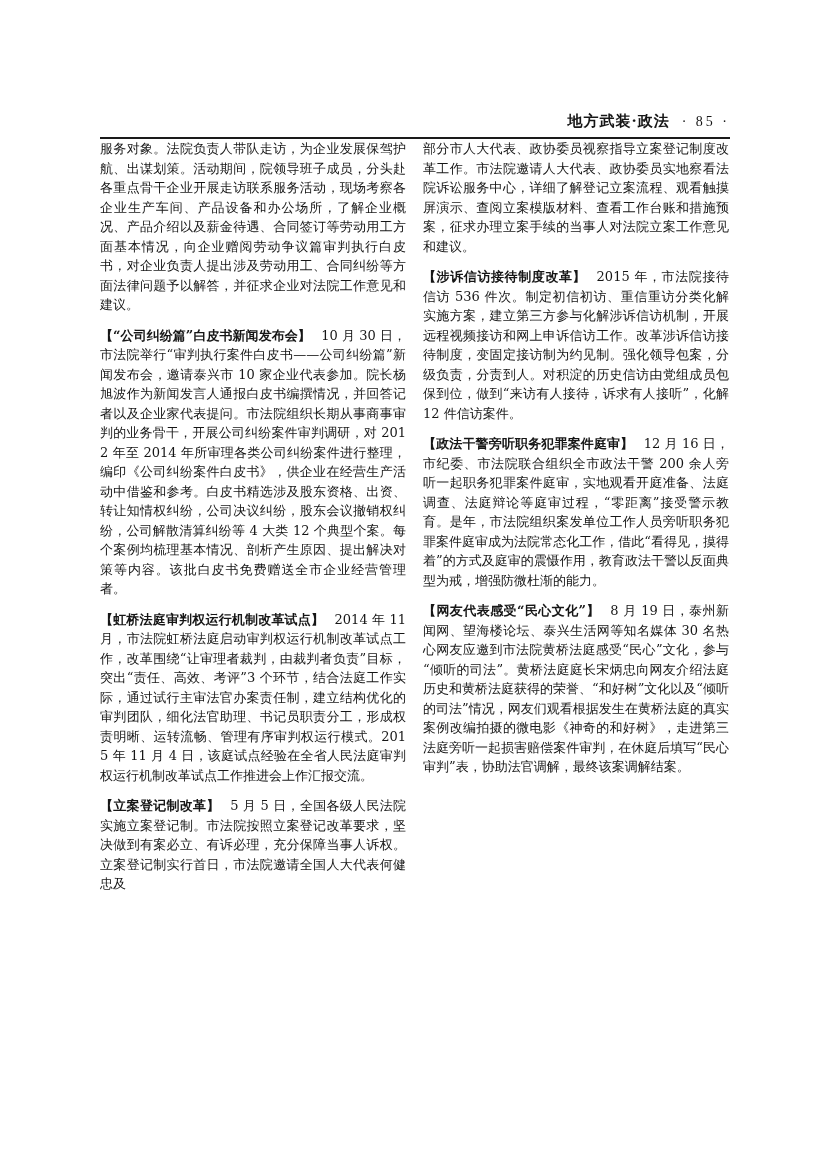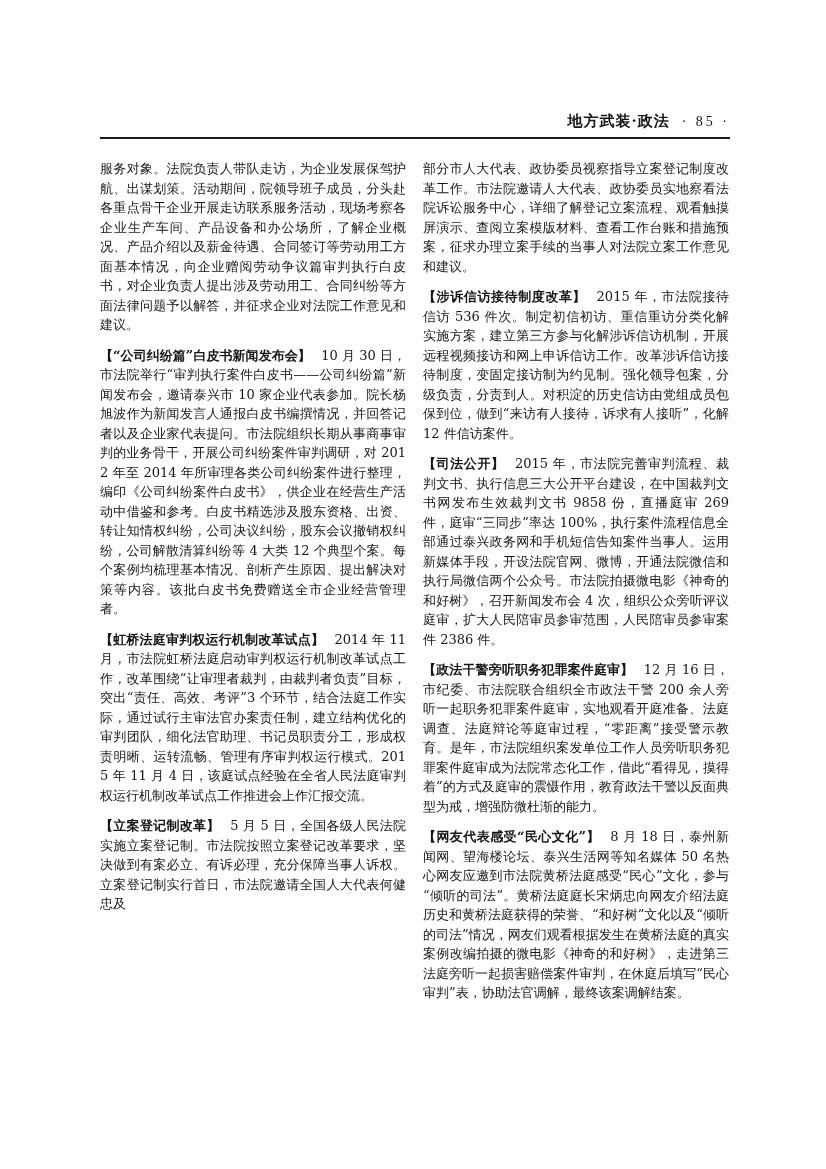--- a/index.html
+++ b/index.html
@@ -42,21 +42,21 @@
     font-family: Liberation Serif, serif;
   }
   .header-rule {
     height: 2px;
     background: #1a1a1a;
     margin-top: 4px;
   }
   .columns {
     display: flex;
     gap: 17px;
-    margin-top: 20px;
+    margin-top: 0;
   }
   .col {
     width: 306px;
   }
   p.block {
     font-size: 13px;
     line-height: 19.5px;
     text-align: justify;
     text-align-last: left;
     margin: 0 0 11px 0;
@@ -80,19 +80,18 @@
     <div class="columns">
       <div class="col">
           <p class="block"><span class="entry-text">服务对象。法院负责人带队走访，为企业发展保驾护航、出谋划策。活动期间，院领导班子成员，分头赴各重点骨干企业开展走访联系服务活动，现场考察各企业生产车间、产品设备和办公场所，了解企业概况、产品介绍以及薪金待遇、合同签订等劳动用工方面基本情况，向企业赠阅劳动争议篇审判执行白皮书，对企业负责人提出涉及劳动用工、合同纠纷等方面法律问题予以解答，并征求企业对法院工作意见和建议。</span></p>
           <p class="block"><span class="entry-title">【“公司纠纷篇”白皮书新闻发布会】</span><span class="entry-text">10 月 30 日，市法院举行“审判执行案件白皮书——公司纠纷篇”新闻发布会，邀请泰兴市 10 家企业代表参加。院长杨旭波作为新闻发言人通报白皮书编撰情况，并回答记者以及企业家代表提问。市法院组织长期从事商事审判的业务骨干，开展公司纠纷案件审判调研，对 2012 年至 2014 年所审理各类公司纠纷案件进行整理，编印《公司纠纷案件白皮书》，供企业在经营生产活动中借鉴和参考。白皮书精选涉及股东资格、出资、转让知情权纠纷，公司决议纠纷，股东会议撤销权纠纷，公司解散清算纠纷等 4 大类 12 个典型个案。每个案例均梳理基本情况、剖析产生原因、提出解决对策等内容。该批白皮书免费赠送全市企业经营管理者。</span></p>
           <p class="block"><span class="entry-title">【虹桥法庭审判权运行机制改革试点】</span><span class="entry-text">2014 年 11 月，市法院虹桥法庭启动审判权运行机制改革试点工作，改革围绕“让审理者裁判，由裁判者负责”目标，突出“责任、高效、考评”3 个环节，结合法庭工作实际，通过试行主审法官办案责任制，建立结构优化的审判团队，细化法官助理、书记员职责分工，形成权责明晰、运转流畅、管理有序审判权运行模式。2015 年 11 月 4 日，该庭试点经验在全省人民法庭审判权运行机制改革试点工作推进会上作汇报交流。</span></p>
           <p class="block"><span class="entry-title">【立案登记制改革】</span><span class="entry-text">5 月 5 日，全国各级人民法院实施立案登记制。市法院按照立案登记改革要求，坚决做到有案必立、有诉必理，充分保障当事人诉权。立案登记制实行首日，市法院邀请全国人大代表何健忠及</span></p>
         </div>
       <div class="col">
           <p class="block"><span class="entry-text">部分市人大代表、政协委员视察指导立案登记制度改革工作。市法院邀请人大代表、政协委员实地察看法院诉讼服务中心，详细了解登记立案流程、观看触摸屏演示、查阅立案模版材料、查看工作台账和措施预案，征求办理立案手续的当事人对法院立案工作意见和建议。</span></p>
           <p class="block"><span class="entry-title">【涉诉信访接待制度改革】</span><span class="entry-text">2015 年，市法院接待信访 536 件次。制定初信初访、重信重访分类化解实施方案，建立第三方参与化解涉诉信访机制，开展远程视频接访和网上申诉信访工作。改革涉诉信访接待制度，变固定接访制为约见制。强化领导包案，分级负责，分责到人。对积淀的历史信访由党组成员包保到位，做到“来访有人接待，诉求有人接听”，化解 12 件信访案件。</span></p>
-          <p class="block"><span class="entry-title">【司法公开】</span><span class="entry-text">2015 年，市法院完善审判流程、裁判文书、执行信息三大公开平台建设，在中国裁判文书网发布生效裁判文书 9858 份，直播庭审 269 件，庭审“三同步”率达 100%，执行案件流程信息全部通过泰兴政务网和手机短信告知案件当事人。运用新媒体手段，开设法院官网、微博，开通法院微信和执行局微信两个公众号。市法院拍摄微电影《神奇的和好树》，召开新闻发布会 4 次，组织公众旁听评议庭审，扩大人民陪审员参审范围，人民陪审员参审案件 2386 件。</span></p>
           <p class="block"><span class="entry-title">【政法干警旁听职务犯罪案件庭审】</span><span class="entry-text">12 月 16 日，市纪委、市法院联合组织全市政法干警 200 余人旁听一起职务犯罪案件庭审，实地观看开庭准备、法庭调查、法庭辩论等庭审过程，“零距离”接受警示教育。是年，市法院组织案发单位工作人员旁听职务犯罪案件庭审成为法院常态化工作，借此“看得见，摸得着”的方式及庭审的震慑作用，教育政法干警以反面典型为戒，增强防微杜渐的能力。</span></p>
-          <p class="block"><span class="entry-title">【网友代表感受“民心文化”】</span><span class="entry-text">8 月 18 日，泰州新闻网、望海楼论坛、泰兴生活网等知名媒体 50 名热心网友应邀到市法院黄桥法庭感受“民心”文化，参与“倾听的司法”。黄桥法庭庭长宋炳忠向网友介绍法庭历史和黄桥法庭获得的荣誉、“和好树”文化以及“倾听的司法”情况，网友们观看根据发生在黄桥法庭的真实案例改编拍摄的微电影《神奇的和好树》，走进第三法庭旁听一起损害赔偿案件审判，在休庭后填写“民心审判”表，协助法官调解，最终该案调解结案。</span></p>
+          <p class="block"><span class="entry-title">【网友代表感受“民心文化”】</span><span class="entry-text">8 月 19 日，泰州新闻网、望海楼论坛、泰兴生活网等知名媒体 30 名热心网友应邀到市法院黄桥法庭感受“民心”文化，参与“倾听的司法”。黄桥法庭庭长宋炳忠向网友介绍法庭历史和黄桥法庭获得的荣誉、“和好树”文化以及“倾听的司法”情况，网友们观看根据发生在黄桥法庭的真实案例改编拍摄的微电影《神奇的和好树》，走进第三法庭旁听一起损害赔偿案件审判，在休庭后填写“民心审判”表，协助法官调解，最终该案调解结案。</span></p>
         </div>
     </div>
   </div>
 </div>
 
 </body></html>

